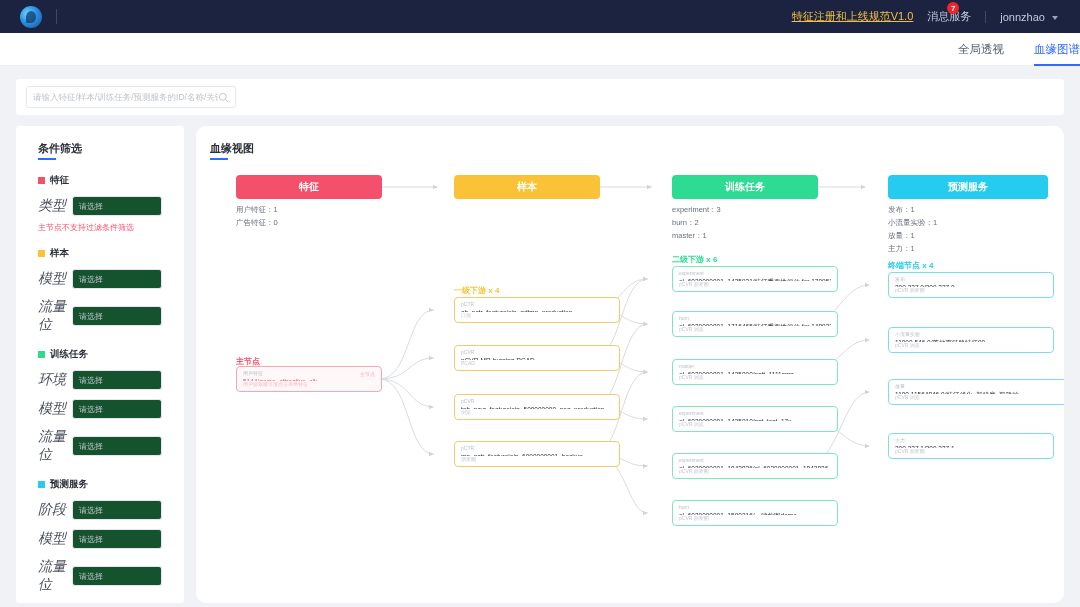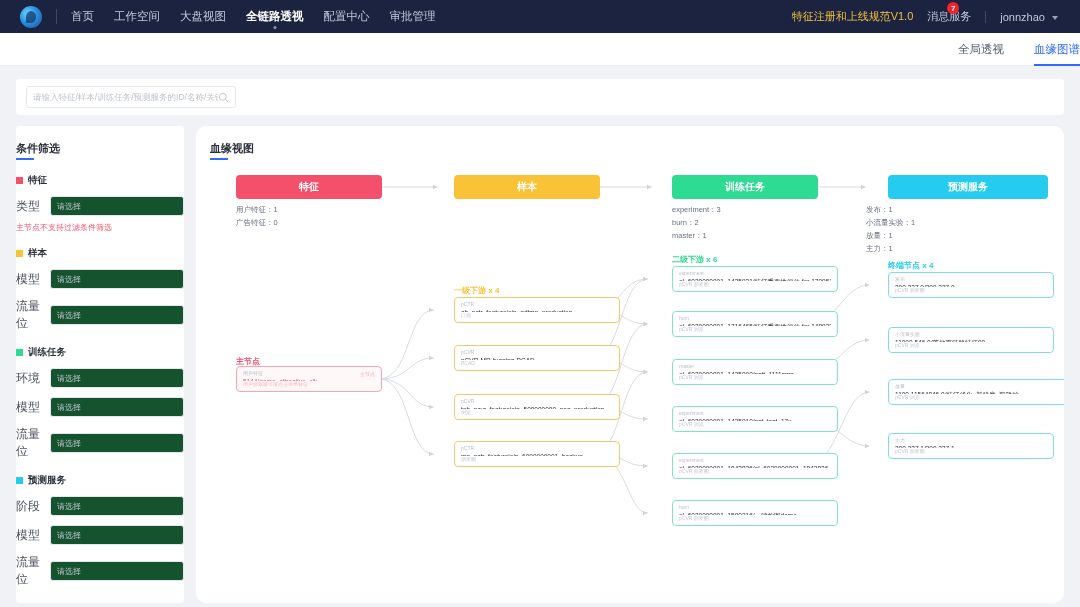--- a/index.html
+++ b/index.html
@@ -38,21 +38,21 @@
   .nav-item.active { color: #ffffff; font-weight: bold; }
   .nav-item.active::after {
     content: ""; position: absolute; left: 50%; transform: translateX(-50%);
     bottom: 2px; width: 3px; height: 3px; border-radius: 50%;
     background: #8d95ad;
   }
   .nav-right {
     margin-left: auto; display: flex; align-items: center; gap: 14px;
     padding-right: 8px;
   }
-  .nav-badge-text { color: #f0c040; font-size: 11px; }
+  .nav-badge-text { color: #f0c040; font-size: 11px; text-decoration: underline; }
   .msg-wrap { position: relative; color: #c3c9da; font-size: 11px; cursor: pointer; }
   .msg-dot {
     position: absolute; top: -7px; left: 20px;
     width: 12px; height: 12px; border-radius: 50%;
     background: #f5222d; color: #fff; font-size: 8px;
     display: flex; align-items: center; justify-content: center;
     font-weight: bold;
   }
   .nav-vbar { width: 1px; height: 12px; background: #3d4769; }
   .user-name { color: #c3c9da; font-size: 11px; cursor: pointer; }
@@ -98,36 +98,36 @@
 
   
   .content {
     display: flex; gap: 12px; margin: 11px 16px 0 16px;
     height: 477px;
   }
 
   
   .filters {
     width: 168px; background: #fff; border-radius: 3px;
-    padding: 12px 0; flex: none;
+    padding: 12px 22px; flex: none;
   }
   .panel-title {
     font-size: 11px; font-weight: bold; color: #2b2f3a;
     display: inline-block; padding-bottom: 4px; position: relative;
   }
   .panel-title::after {
     content: ""; position: absolute; left: 0; bottom: 0;
     width: 18px; height: 2px; background: #2f6bff;
   }
   .grp { margin-top: 14px; }
   .grp-head { display: flex; align-items: center; gap: 5px; }
   .sw { width: 7px; height: 7px; flex: none; }
   .grp-name { font-size: 9.5px; font-weight: bold; color: #2b2f3a; }
   .frow { display: flex; align-items: center; margin-top: 9px; }
-  .flabel { width: 34px; font-size: 12px; color: #4a4f5c; flex: none; }
+  .flabel { width: 34px; font-size: 14px; color: #4a4f5c; flex: none; font-style: italic; }
   .fselect {
     flex: 1; height: 20px; border: 1px solid #e4e7ed; border-radius: 3px;
     background: #14532d; display: flex; align-items: center; padding: 0 6px;
     font-size: 8px; color: #c4c8d1; cursor: pointer;
   }
   .warn { font-size: 8px; color: #f5506b; margin-top: 6px; }
 
   
   .graph {
     flex: 1; background: #fff; border-radius: 10px; position: relative;
@@ -163,28 +163,20 @@
   .n-right {
     position: absolute; right: 6px; top: 4px; font-size: 5px; color: #f5a6b5;
   }
 </style>
 </head>
 <body>
 
 <div class="topnav">
   <div class="logo"></div>
   <div class="nav-sep"></div>
-  <div class="nav-items">
-    <div class="nav-item">首页</div>
-    <div class="nav-item">工作空间</div>
-    <div class="nav-item">大盘视图</div>
-    <div class="nav-item active">全链路透视</div>
-    <div class="nav-item">配置中心</div>
-    <div class="nav-item">审批管理</div>
-  </div>
   <div class="nav-right">
     <div class="nav-badge-text">特征注册和上线规范V1.0</div>
     <div class="msg-wrap">
       <span>消息服务</span>
       <span class="msg-dot">7</span>
     </div>
     <div class="nav-vbar"></div>
     <div class="user-name">
       <span>jonnzhao</span>
       <span class="caret-down"></span>
@@ -324,21 +316,21 @@
       <div class="pill" style="left:26px;  top:15px; width:146px; background:#f5506b">特征</div>
       <div class="pill" style="left:244px; top:15px; width:146px; background:#fac337">样本</div>
       <div class="pill" style="left:462px; top:15px; width:146px; background:#2ddb92">训练任务</div>
       <div class="pill" style="left:678px; top:15px; width:160px; background:#26ccef">预测服务</div>
 
       <div class="stat" style="left:26px;  top:43px">用户特征：1
 广告特征：0</div>
       <div class="stat" style="left:462px; top:43px">experiment：3
 burn：2
 master：1</div>
-      <div class="stat" style="left:656px; top:43px">发布：1
+      <div class="stat" style="left:678px; top:43px">发布：1
 小流量实验：1
 放量：1
 主力：1</div>
 
       <div class="grp-label" style="left:26px;  top:196px; color:#f5506b">主节点</div>
       <div class="grp-label" style="left:244px; top:125px; color:#fac337">一级下游 x 4</div>
       <div class="grp-label" style="left:462px; top:94px;  color:#2ddb92">二级下游 x 6</div>
       <div class="grp-label" style="left:678px; top:100px; color:#26ccef">终端节点 x 4</div>
 
       <div class="node" style="left:26px; top:206px; width:146px; height:26px; border-color:#f5a6b5; background:#fff8f9">

